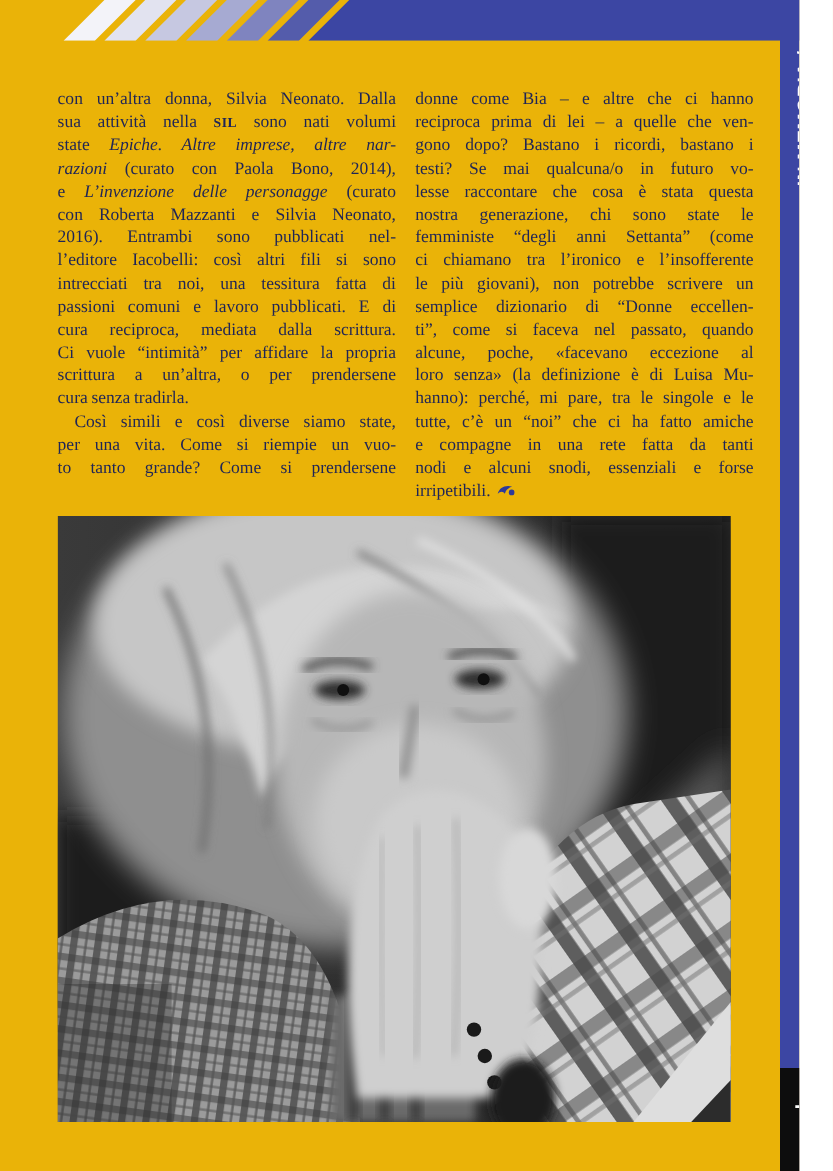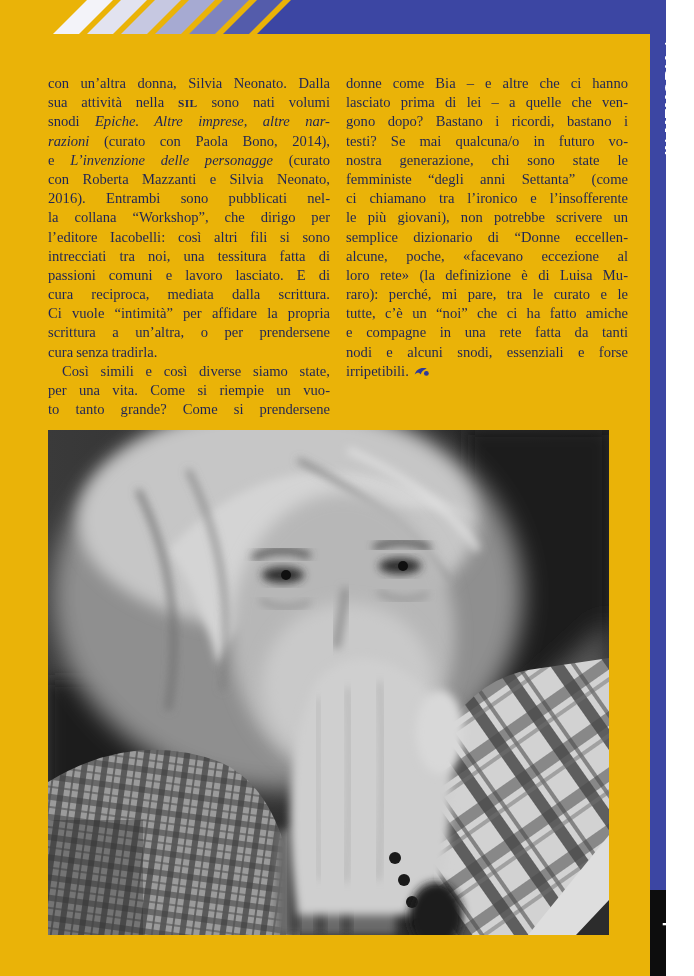--- a/index.html
+++ b/index.html
@@ -66,50 +66,51 @@
       <div class="stripe" style="left: 172px; background: rgb(166, 170, 210);"></div>
       <div class="stripe" style="left: 206px; background: rgb(127, 132, 191);"></div>
       <div class="stripe" style="left: 240px; background: rgb(84, 92, 171);"></div>
       <div id="band-solid" style="background: rgb(60, 70, 163);"></div>
   </div>
 
   <div id="article" style="color: rgb(31, 37, 87);">
     <div class="col" id="col-left">
         <div class="tline"><span>con un’altra donna, Silvia Neonato. Dalla</span></div>
         <div class="tline"><span>sua attività nella </span><span class="sc">sil</span><span> sono nati volumi</span></div>
-        <div class="tline"><span>snodi </span><span class="it">Epiche. Altre imprese, altre nar-</span></div>
+        <div class="tline"><span>state </span><span class="it">Epiche. Altre imprese, altre nar-</span></div>
         <div class="tline"><span class="it">razioni</span><span> (curato con Paola Bono, 2014),</span></div>
         <div class="tline"><span>e </span><span class="it">L’invenzione delle personagge</span><span> (curato</span></div>
         <div class="tline"><span>con Roberta Mazzanti e Silvia Neonato,</span></div>
         <div class="tline"><span>2016). Entrambi sono pubblicati nel-</span></div>
-        <div class="tline"><span>la collana “Workshop”, che dirigo per</span></div>
         <div class="tline"><span>l’editore Iacobelli: così altri fili si sono</span></div>
         <div class="tline"><span>intrecciati tra noi, una tessitura fatta di</span></div>
-        <div class="tline"><span>passioni comuni e lavoro lasciato. E di</span></div>
+        <div class="tline"><span>passioni comuni e lavoro pubblicati. E di</span></div>
         <div class="tline"><span>cura reciproca, mediata dalla scrittura.</span></div>
         <div class="tline"><span>Ci vuole “intimità” per affidare la propria</span></div>
         <div class="tline"><span>scrittura a un’altra, o per prendersene</span></div>
         <div class="tline last"><span>cura senza tradirla.</span></div>
         <div class="tline indent"><span>Così simili e così diverse siamo state,</span></div>
         <div class="tline"><span>per una vita. Come si riempie un vuo-</span></div>
         <div class="tline"><span>to tanto grande? Come si prendersene</span></div>
       </div>
     <div class="col" id="col-right">
         <div class="tline"><span>donne come Bia – e altre che ci hanno</span></div>
-        <div class="tline"><span>lasciato prima di lei – a quelle che ven-</span></div>
+        <div class="tline"><span>reciproca prima di lei – a quelle che ven-</span></div>
         <div class="tline"><span>gono dopo? Bastano i ricordi, bastano i</span></div>
         <div class="tline"><span>testi? Se mai qualcuna/o in futuro vo-</span></div>
+        <div class="tline"><span>lesse raccontare che cosa è stata questa</span></div>
         <div class="tline"><span>nostra generazione, chi sono state le</span></div>
         <div class="tline"><span>femministe “degli anni Settanta” (come</span></div>
         <div class="tline"><span>ci chiamano tra l’ironico e l’insofferente</span></div>
         <div class="tline"><span>le più giovani), non potrebbe scrivere un</span></div>
         <div class="tline"><span>semplice dizionario di “Donne eccellen-</span></div>
+        <div class="tline"><span>ti”, come si faceva nel passato, quando</span></div>
         <div class="tline"><span>alcune, poche, «facevano eccezione al</span></div>
-        <div class="tline"><span>loro rete» (la definizione è di Luisa Mu-</span></div>
-        <div class="tline"><span>raro): perché, mi pare, tra le curato e le</span></div>
+        <div class="tline"><span>loro senza» (la definizione è di Luisa Mu-</span></div>
+        <div class="tline"><span>hanno): perché, mi pare, tra le singole e le</span></div>
         <div class="tline"><span>tutte, c’è un “noi” che ci ha fatto amiche</span></div>
         <div class="tline"><span>e compagne in una rete fatta da tanti</span></div>
         <div class="tline"><span>nodi e alcuni snodi, essenziali e forse</span></div>
         <div class="tline last"><span>irripetibili.</span><span class="orn" style="color: rgb(46, 58, 154);"><svg width="15" height="11" viewBox="0 0 20 14">
               <path d="M1 11 C3 4 9 1 17 3 C12 5 10 7 9 11 C7 8 4 8 1 11 Z" fill="currentColor"></path>
               <circle cx="16.5" cy="9.5" r="3.2" fill="currentColor"></circle>
             </svg></span></div>
       </div>
   </div>
 

